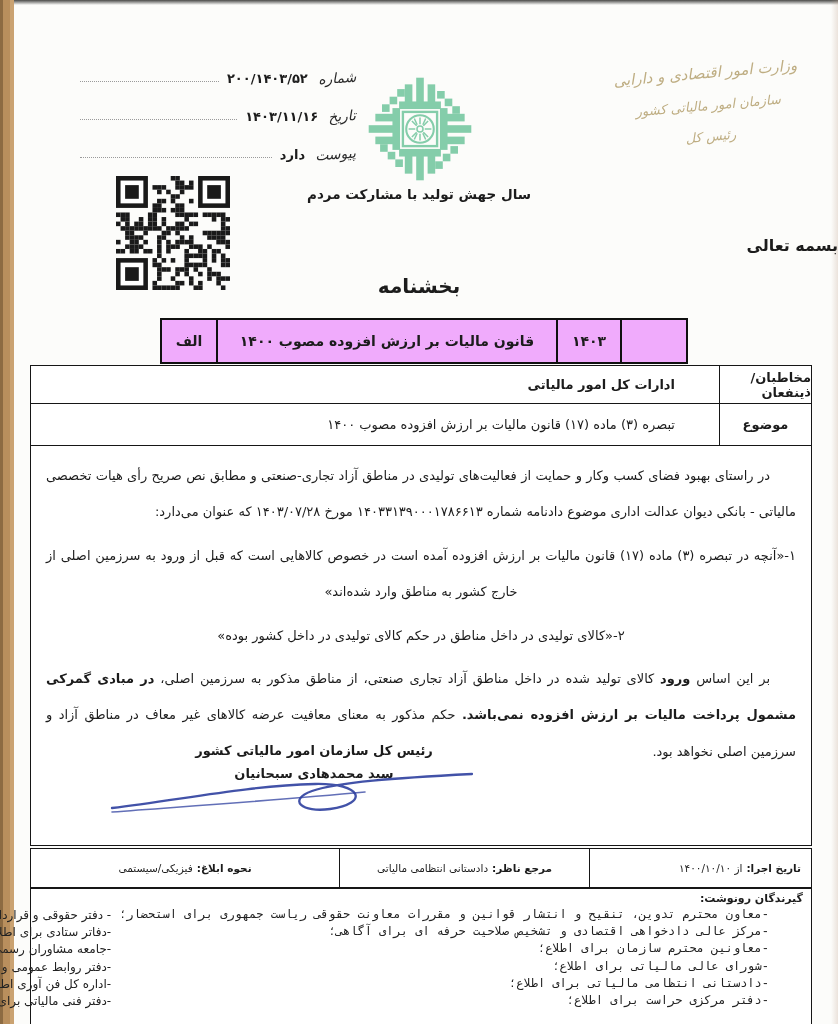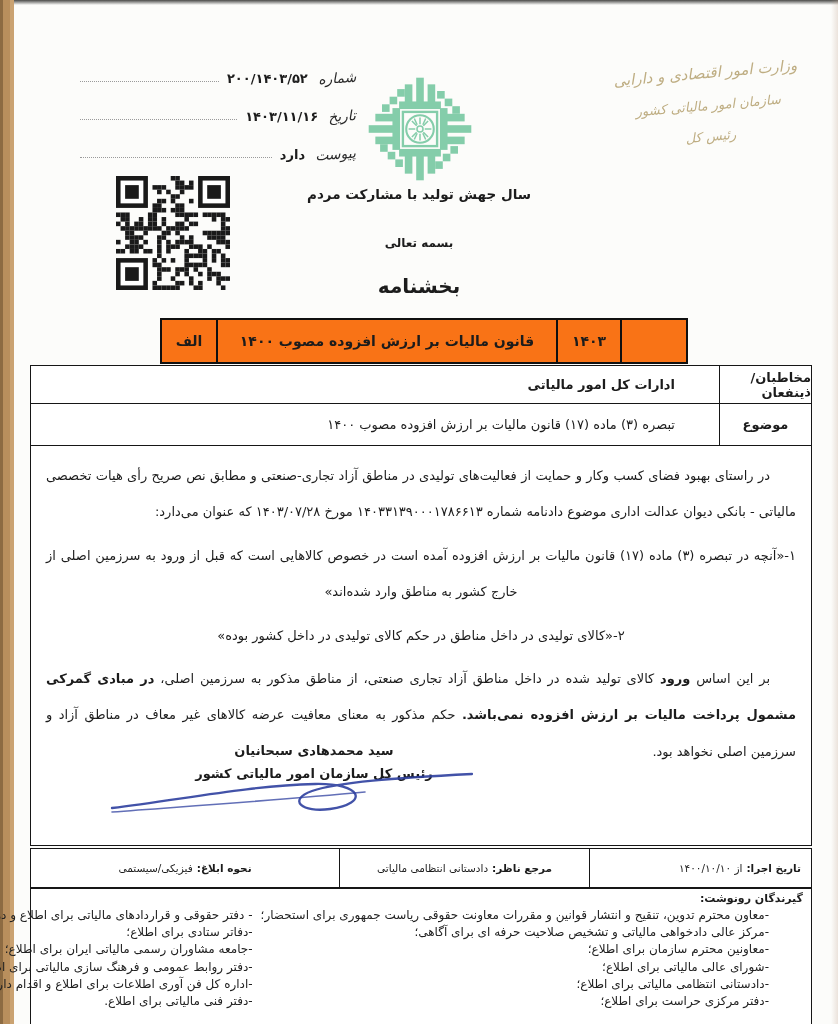--- a/index.html
+++ b/index.html
@@ -33,30 +33,30 @@
   .lh2 { font-size:13px; margin-bottom:16px; letter-spacing:1px; }
   .lh3 { font-size:13px; }
 
   
   .logo { position:absolute; top:72px; left:360px; width:120px; height:114px; }
 
   
   .slogan { position:absolute; top:186px; left:0; width:100%; text-align:center;
     font-weight:bold; font-size:13.5px; }
   .qr { position:absolute; top:176px; left:116px; width:114px; height:114px; }
-  .basmala { position:absolute; top:236px; left:0; width:100%; text-align:center;
-    font-weight:bold; font-size:12px; }
+  .basmala { position:absolute; top:236px; left:0; width:100%; 
+    font-weight:bold; font-size:16px; }
   .doctype { position:absolute; top:274px; left:0; width:100%; text-align:center;
     font-weight:bold; font-size:20px; }
 
   
   .cls { position:absolute; top:318px; left:160px; width:528px; height:46px;
     display:flex; direction:rtl; }
   .cls > div { border:2.4px solid #101010; display:flex; align-items:center;
-    justify-content:center; font-weight:bold; font-size:14px; background:#f97316; }
+    justify-content:center; font-weight:bold; font-size:14px; background:#f0abfc; }
   .cls .c-empty { width:66px; border-left:none; }
   .cls .c-year  { width:66px; }
   .cls .c-title { flex:1; border-right:none; border-left:none; }
   .cls .c-letter{ width:58px; }
 
   
   .main-table { position:absolute; top:365px; left:30px; width:782px; height:481px;
     border:1.6px solid #161616; background:#fff; }
   .mt-row { display:grid; grid-template-columns:122px 1fr; direction:rtl;
     border-bottom:1.6px solid #161616; }
@@ -87,21 +87,21 @@
   .f-auth { justify-content:center; border-left:1.4px solid #161616; }
   .f-notify { justify-content:center; }
   .f-label { font-weight:bold; margin-left:4px; white-space:nowrap; }
   .f-value { white-space:nowrap; }
 
   
   .cc { position:absolute; top:888px; left:30px; width:782px; height:146px;
     border:1.4px solid #161616; background:#fff; padding:3px 8px 0 4px; }
   .cc-heading { font-weight:bold; font-size:11px; margin-bottom:2px; }
   .cc-cols { display:flex; direction:rtl; }
-  .cc-col-right { flex:0 0 400px; padding-left:4px; }
+  .cc-col-right { flex:0 0 400px; padding-left:4px;font-family:Liberation Mono, monospace; }
   .cc-col-left { flex:1; }
   .cc-item { font-size:12px; line-height:17.2px; white-space:nowrap; color:#222; }
   .cc-col-right .cc-item { padding-right:34px; }
   .cc-col-left .cc-item { text-align:right; padding-right:4px; }
 </style>
 </head>
 <body>
 
 <div class="page">
   <div class="top-shadow"></div>
@@ -420,22 +420,22 @@
     </div>
     <div class="mt-body">
       <p class="p-indent">در راستای بهبود فضای کسب وکار و حمایت از فعالیت‌های تولیدی در مناطق آزاد تجاری-صنعتی و مطابق نص صریح رأی هیات تخصصی مالیاتی - بانکی دیوان عدالت اداری موضوع دادنامه شماره ۱۴۰۳۳۱۳۹۰۰۰۱۷۸۶۶۱۳ مورخ ۱۴۰۳/۰۷/۲۸ که عنوان می‌دارد:</p>
       <p class="p-quote2">۱-«آنچه در تبصره (۳) ماده (۱۷) قانون مالیات بر ارزش افزوده آمده است در خصوص کالاهایی است که قبل از ورود به سرزمین اصلی از خارج کشور به مناطق وارد شده‌اند»</p>
       <p class="p-center">۲-«کالای تولیدی در داخل مناطق در حکم کالای تولیدی در داخل کشور بوده»</p>
       <p class="p-indent"><span>بر این اساس </span><span class="b">ورود</span><span> کالای تولید شده در داخل مناطق آزاد تجاری صنعتی، از مناطق مذکور به سرزمین اصلی، </span><span class="b">در مبادی گمرکی مشمول پرداخت مالیات بر ارزش افزوده نمی‌باشد.</span><span> حکم مذکور به معنای معافیت عرضه کالاهای غیر معاف در مناطق آزاد و سرزمین اصلی نخواهد بود.</span></p>
     </div>
   </div>
 
   <div class="sig">
+    <div>رئیس کل سازمان امور مالیاتی کشور</div>
     <div>سید محمدهادی سبحانیان</div>
-    <div>رئیس کل سازمان امور مالیاتی کشور</div>
   </div>
   <div class="sig-scribble">
     <svg viewBox="0 0 368 48" width="368" height="48" xmlns="http://www.w3.org/2000/svg">
       <path d="M2 36 C70 28 135 14 205 12 C252 11 260 31 220 37 C192 41 177 28 202 19 C228 10 285 6 362 2" fill="none" stroke="#2e3f9f" stroke-width="2.3" stroke-linecap="round" opacity="0.9"></path>
       <path d="M2 40 C95 33 170 28 255 20" fill="none" stroke="#2e3f9f" stroke-width="1.6" stroke-linecap="round" opacity="0.75"></path>
     </svg>
   </div>
 
   <div class="foot">
     <div class="f-exec">
@@ -450,21 +450,21 @@
       <span class="f-label">نحوه ابلاغ:</span>
       <span class="f-value">فیزیکی/سیستمی</span>
     </div>
   </div>
 
   <div class="cc">
     <div class="cc-heading">گیرندگان رونوشت:</div>
     <div class="cc-cols">
       <div class="cc-col-right">
         <div class="cc-item">-معاون محترم تدوین، تنقیح و انتشار قوانین و مقررات معاونت حقوقی ریاست جمهوری برای استحضار؛</div>
-        <div class="cc-item">-مرکز عالی دادخواهی مالیاتی و تشخیص صلاحیت حرفه ای برای آگاهی؛</div>
+        <div class="cc-item">-مرکز عالی دادخواهی اقتصادی و تشخیص صلاحیت حرفه ای برای آگاهی؛</div>
         <div class="cc-item">-معاونین محترم سازمان برای اطلاع؛</div>
         <div class="cc-item">-شورای عالی مالیاتی برای اطلاع؛</div>
         <div class="cc-item">-دادستانی انتظامی مالیاتی برای اطلاع؛</div>
         <div class="cc-item">-دفتر مرکزی حراست برای اطلاع؛</div>
       </div>
       <div class="cc-col-left">
         <div class="cc-item">- دفتر حقوقی و قراردادهای مالیاتی برای اطلاع و درج در بانک اطلاعات بخشنامه‌ها؛</div>
         <div class="cc-item">-دفاتر ستادی برای اطلاع؛</div>
         <div class="cc-item">-جامعه مشاوران رسمی مالیاتی ایران برای اطلاع؛</div>
         <div class="cc-item">-دفتر روابط عمومی و فرهنگ سازی مالیاتی برای اطلاع؛</div>

